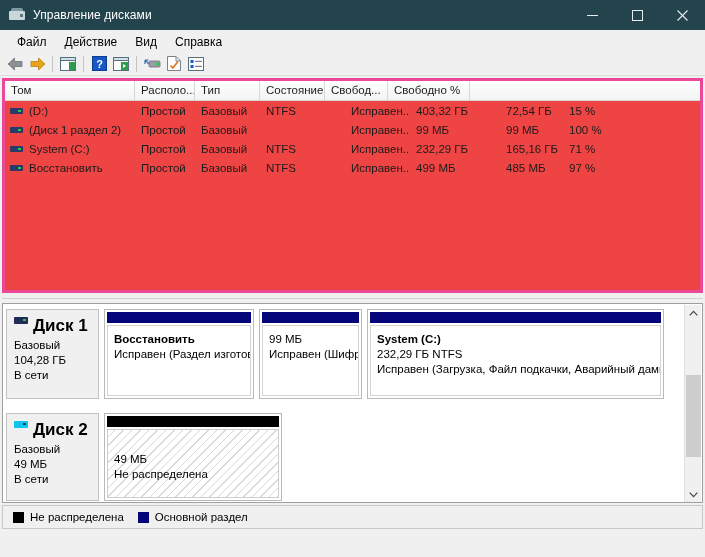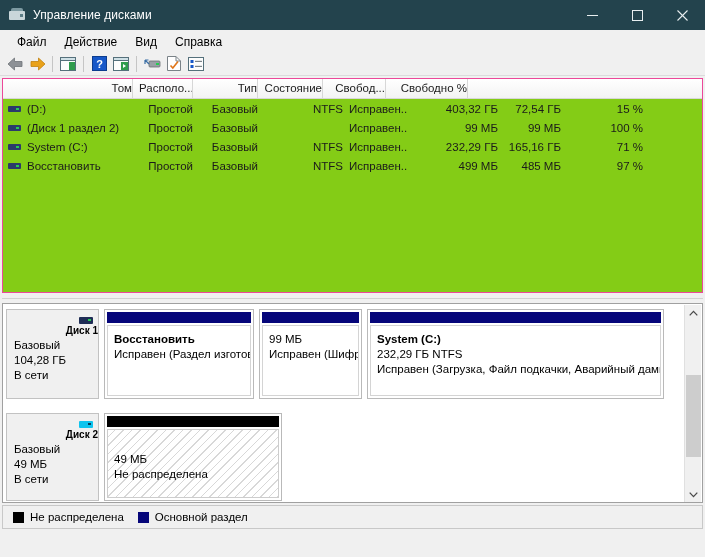--- a/index.html
+++ b/index.html
@@ -96,24 +96,23 @@
     width: 1px; height: 16px;
     background: #c5c5c5;
     margin: 0 4px;
     flex: none;
   }
 
   
   .listpane {
     position: absolute; left: 2px; top: 78px;
     width: 701px; height: 215px;
-    background: #84cc16;
-    border: 1px solid #ec4899;
-    overflow: hidden;
-    text-align: right;
+    background: #ef4444;
+    border: 3px solid #ec4899;
+    overflow: hidden;
   }
   .lheader {
     position: relative;
     height: 20px;
     background: linear-gradient(#ffffff, #f3f3f3);
     border-bottom: 1px solid #d7d7d7;
     display: flex;
   }
   .lheader .hcell {
     font-size: 11.5px;
@@ -184,24 +183,23 @@
     width: 676px;
     display: flex;
   }
   .diskinfo {
     width: 93px; flex: none;
     border: 1px solid #c2c2c2;
     background: #f0f0f0;
     padding: 6px 0 0 7px;
   }
   .diskinfo .dname {
-    display: flex; align-items: flex-end;
-    font-size: 10px; font-weight: bold; color: #000;
+    display: flex; align-items: flex-start;
+    font-size: 17px; font-weight: bold; color: #000;
     margin-bottom: 2px;
-    flex-direction: column;
   }
   .disk-icon {
     width: 14px; height: 9px;
     margin-right: 5px;
     position: relative; flex: none;
   }
   .disk-icon .dbody {
     position: absolute; left: 0; top: 1px;
     width: 14px; height: 7px;
     background: #1e2d55;

